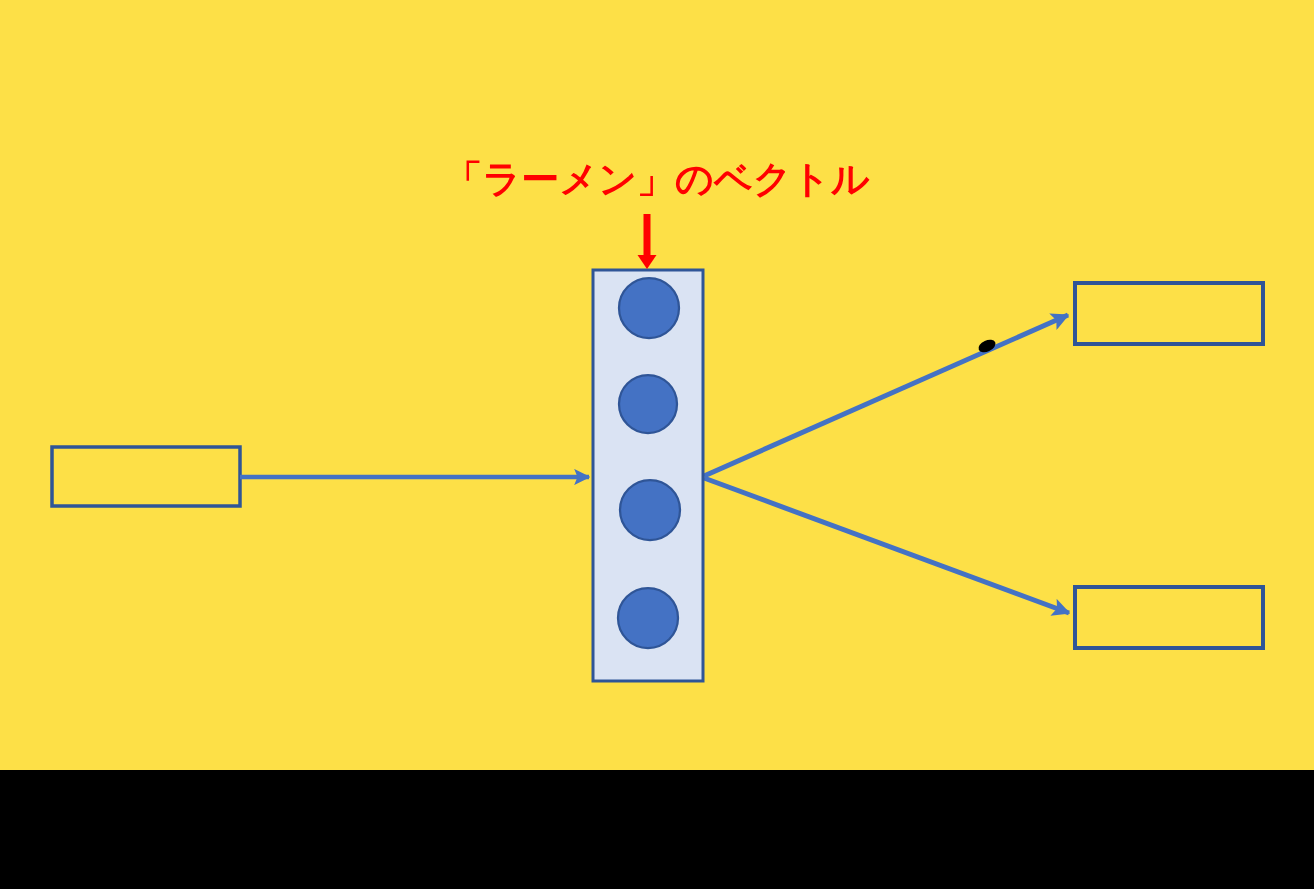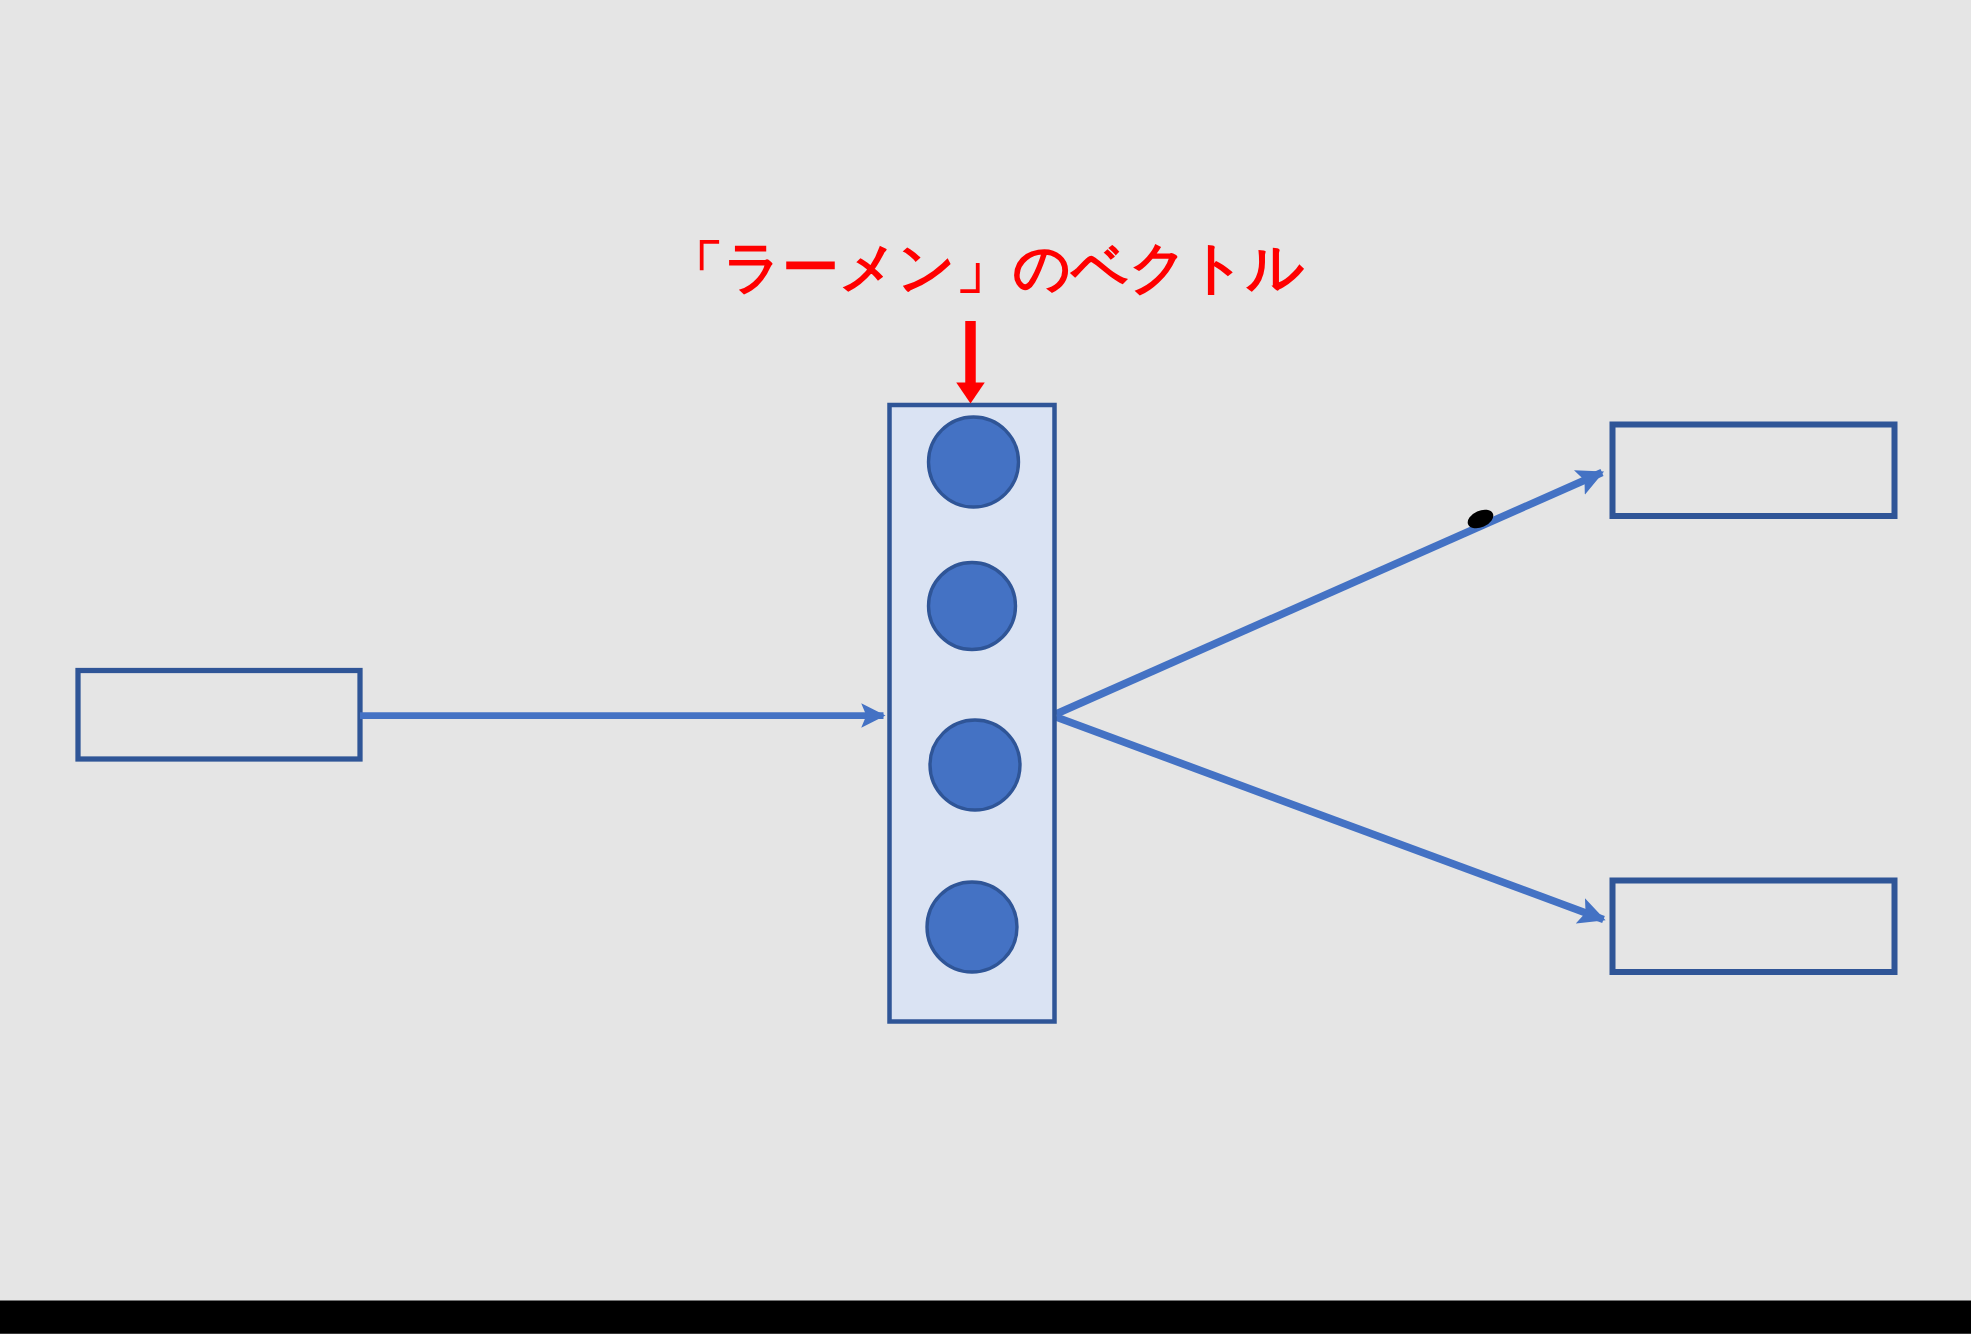--- a/index.html
+++ b/index.html
@@ -7,22 +7,22 @@
     padding: 0;
     background: #000000;
     width: 1314px;
     height: 889px;
     overflow: hidden;
     font-family: "Liberation Sans", sans-serif;
   }
   #canvas {
     position: relative;
     width: 1314px;
-    height: 867px;
-    background: #e5e5e5;
+    height: 770px;
+    background: #fde047;
   }
   #diagram-svg {
     position: absolute;
     left: 0;
     top: 0;
   }
   .annotation-label {
     position: absolute;
     left: 657px;
     top: 160px;

